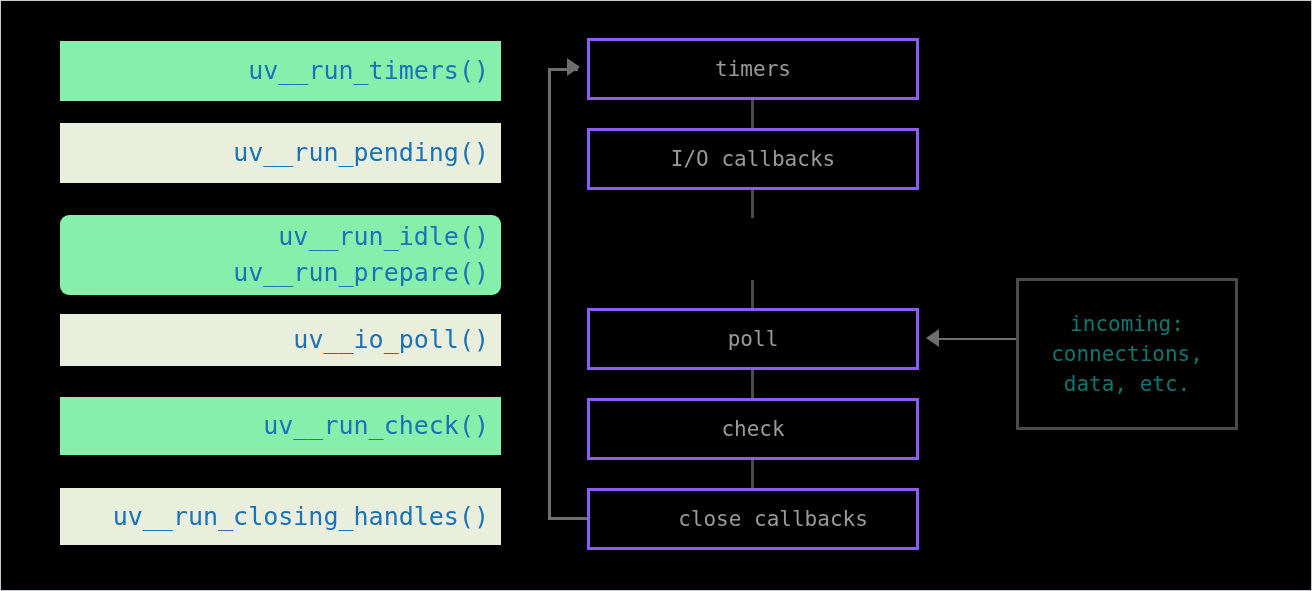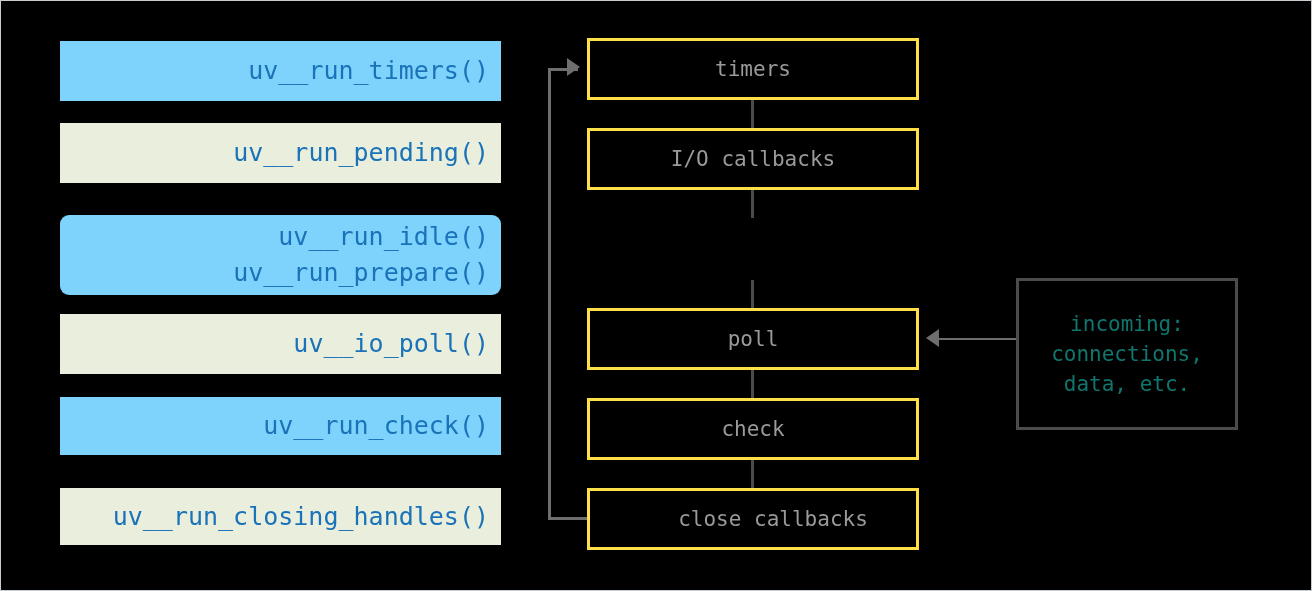--- a/index.html
+++ b/index.html
@@ -29,31 +29,31 @@
     flex-direction: column;
     align-items: flex-end;
     justify-content: center;
     padding-right: 12px;
     color: #1a72b8;
     font-size: 25px;
     line-height: 36px;
     letter-spacing: 0px;
     white-space: pre;
   }
-  .api-box.blue  { background: #7dd3fc; }
+  .api-box.blue  { background: #86efac; }
   .api-box.cream { background: #eaeedc; }
 
   .api-line { display: block; }
 
   
   .phase-box {
     position: absolute;
     left: 586px;
     width: 332px;
-    border: 3px solid #fde047;
+    border: 3px solid #8b5cf6;
     background: #000000;
     color: #9a9a9a;
     display: flex;
     align-items: center;
     justify-content: center;
     font-size: 21px;
     line-height: 26px;
     white-space: pre;
   }
 
@@ -130,21 +130,21 @@
 
   <div class="api-box cream" style="top:122px; height:60px;">
     <span class="api-line">uv__run_pending()</span>
   </div>
 
   <div class="api-box blue" style="top:214px; height:80px;border-radius:9px;">
     <span class="api-line">uv__run_idle()</span>
     <span class="api-line">uv__run_prepare()</span>
   </div>
 
-  <div class="api-box cream" style="top:313px; height:60px;">
+  <div class="api-box cream" style="top:313px; height:52px;">
     <span class="api-line">uv__io_poll()</span>
   </div>
 
   <div class="api-box blue" style="top:396px; height:58px;">
     <span class="api-line">uv__run_check()</span>
   </div>
 
   <div class="api-box cream" style="top:487px; height:57px;">
     <span class="api-line">uv__run_closing_handles()</span>
   </div>

